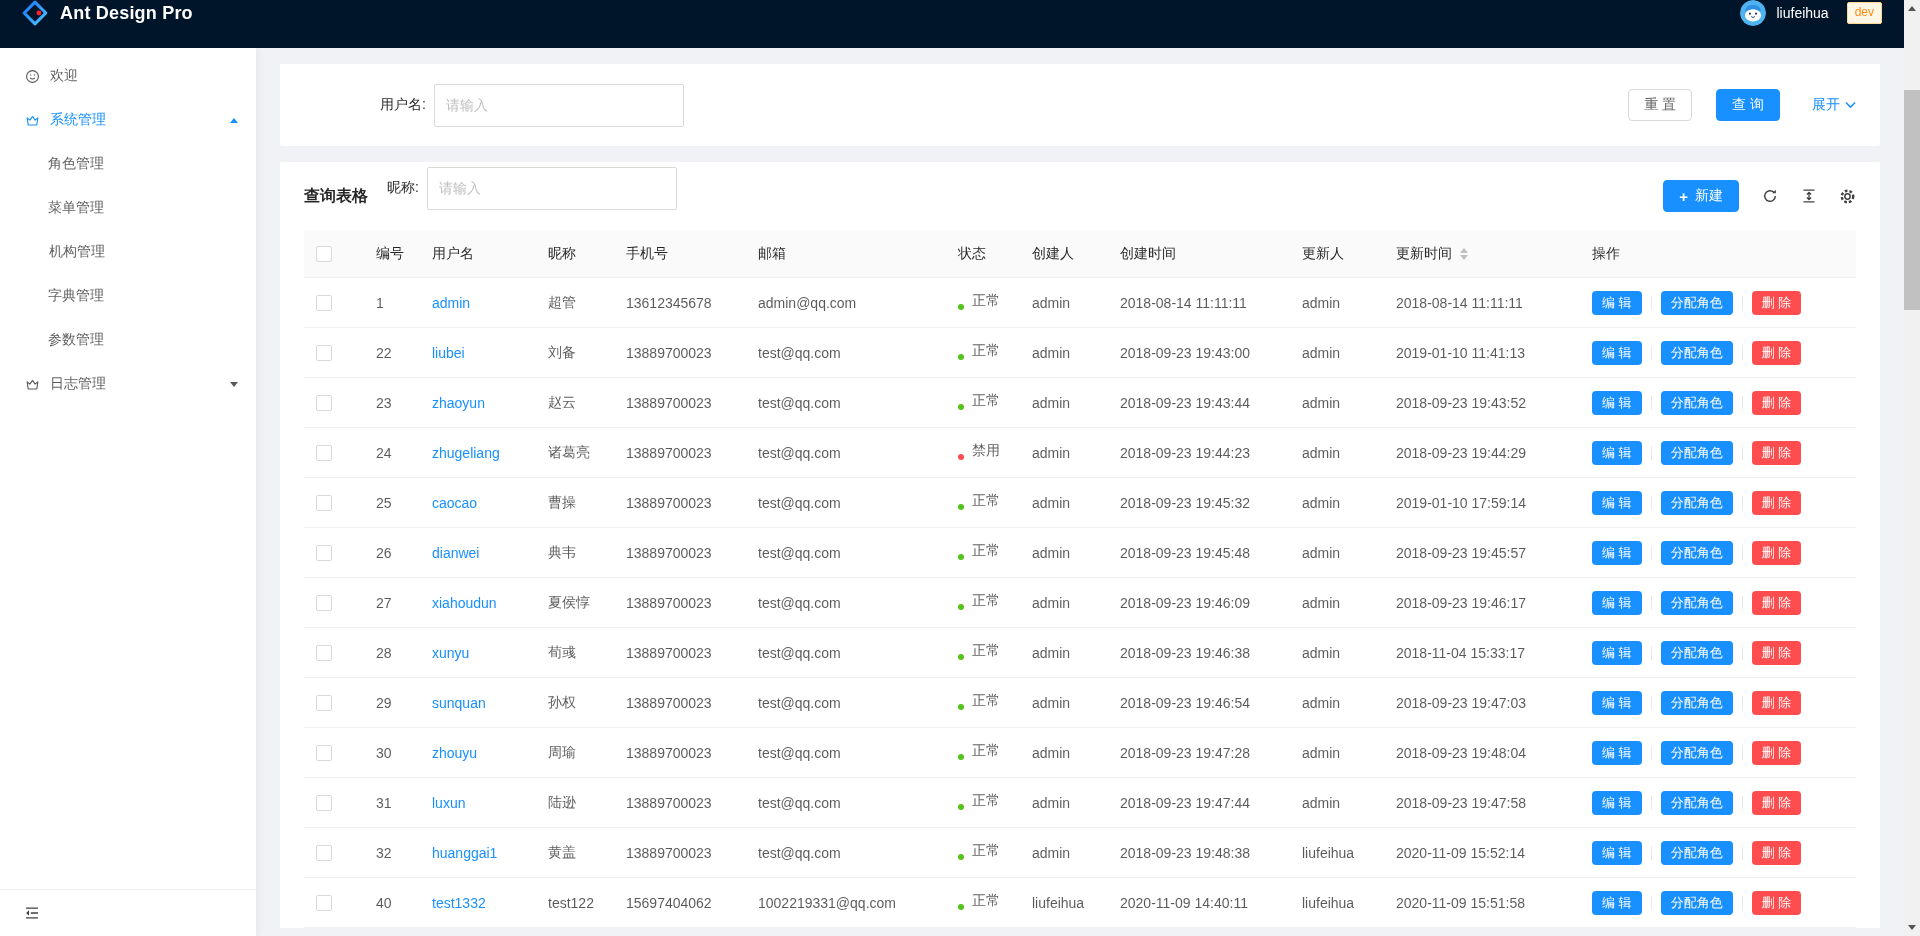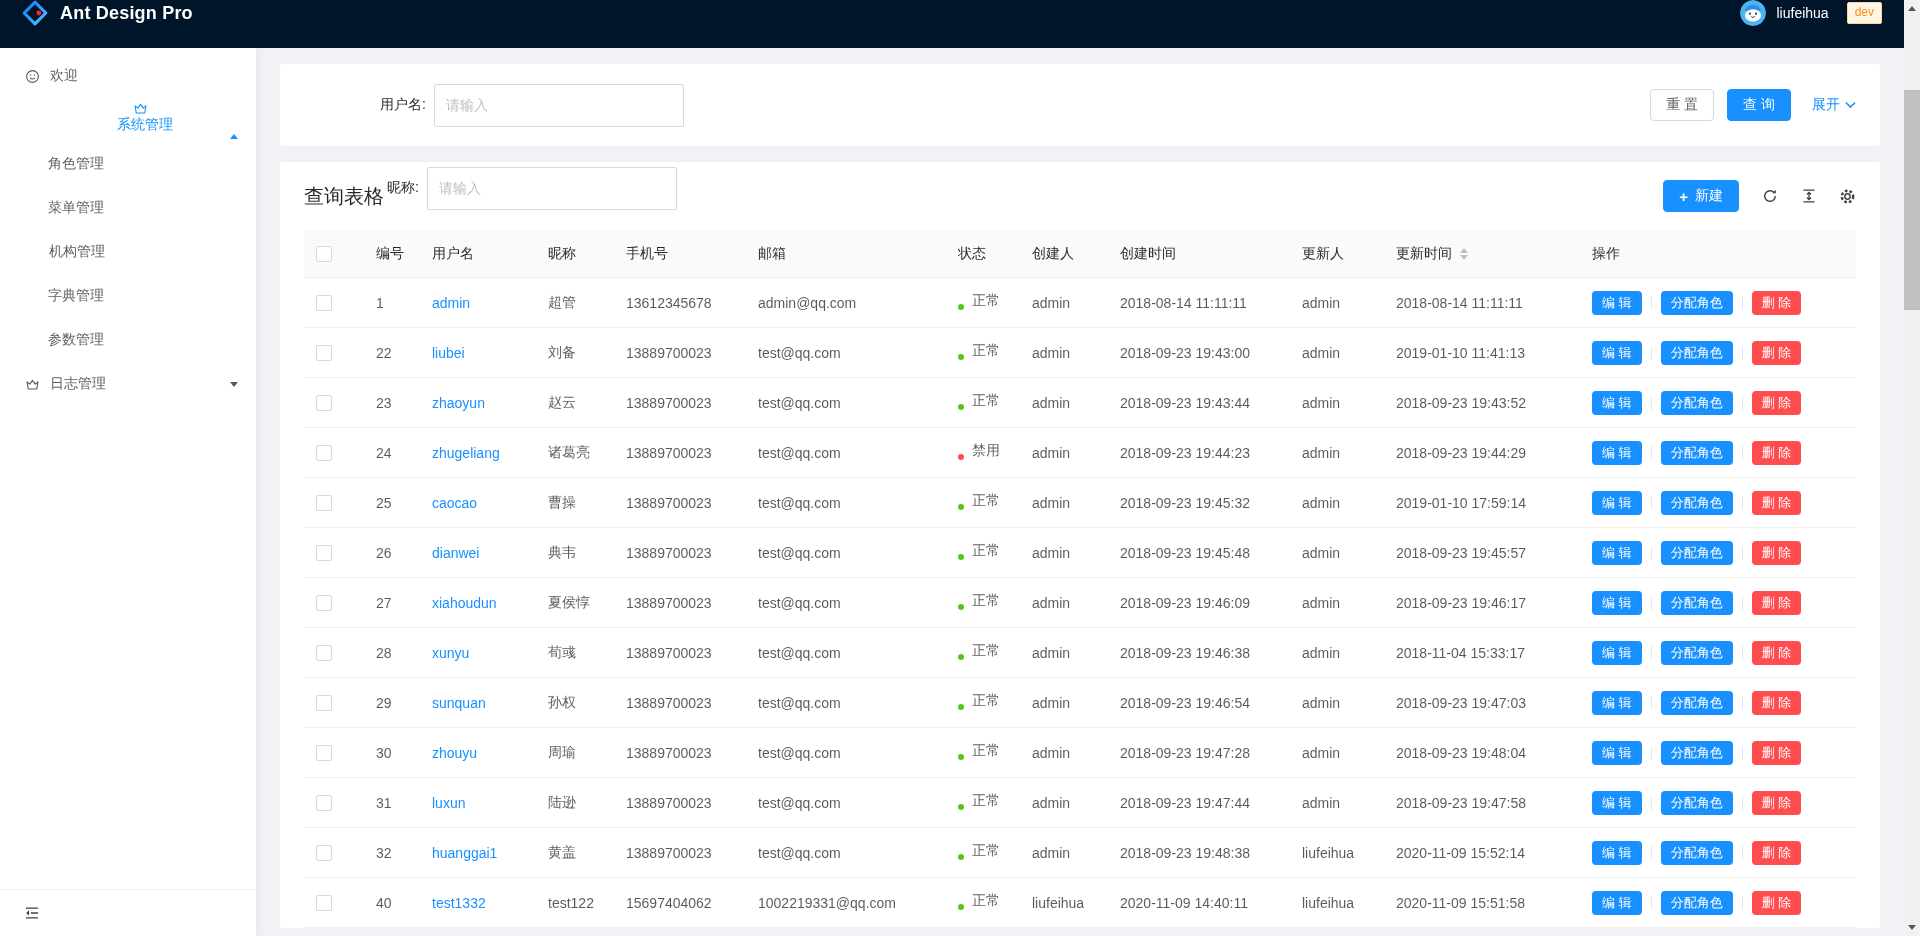--- a/index.html
+++ b/index.html
@@ -22,45 +22,45 @@
   .main{flex:1;padding:16px 40px 0 24px;overflow:hidden;}
 
   
   .menu-item{height:40px;margin:4px 0;display:flex;align-items:center;padding-left:24px;color:rgba(0,0,0,.65);
              position:relative;cursor:pointer;}
   .menu-item .mi-icon{width:16px;height:16px;display:flex;align-items:center;justify-content:center;flex:0 0 auto;}
   .menu-item .mi-label{margin-left:10px;}
   .menu-item.child{padding-left:48px;}
   .menu-item.selected{background:#e6f7ff;color:#1890ff;}
   .menu-item.selected::before{content:"";position:absolute;left:0;top:0;bottom:0;width:3px;background:#1890ff;}
-  .menu-item.parent-active{color:#1890ff;flex-direction:column;}
+  .menu-item.parent-active{color:#1890ff;}
   .mi-caret{margin-left:auto;margin-right:18px;display:flex;}
   .caret-up{width:0;height:0;border-left:4px solid transparent;border-right:4px solid transparent;border-bottom:5px solid currentColor;}
   .caret-down{width:0;height:0;border-left:4px solid transparent;border-right:4px solid transparent;border-top:5px solid currentColor;}
   .sider-footer{position:absolute;left:0;right:0;bottom:0;height:46px;border-top:1px solid #f0f0f0;
                 display:flex;align-items:center;padding-left:24px;color:rgba(0,0,0,.75);}
 
   
   .search-card{background:#fff;height:82px;border-radius:2px;display:flex;align-items:center;position:relative;}
   .search-form{display:flex;align-items:center;margin-left:100px;gap:40px;flex-direction:column;}
   .field{display:flex;align-items:center;}
   .field-label{color:rgba(0,0,0,.85);margin-right:8px;white-space:nowrap;}
   .s-input{width:250px;height:43px;border:1px solid #d9d9d9;border-radius:2px;padding:0 11px;font-size:14px;
            color:rgba(0,0,0,.65);outline:none;box-sizing:border-box;font-family:inherit;}
   .s-input::placeholder{color:#bfbfbf;}
-  .search-actions{position:absolute;right:24px;top:50%;transform:translateY(-50%);display:flex;align-items:center;gap:13px;}
+  .search-actions{position:absolute;right:24px;top:50%;transform:translateY(-50%);display:flex;align-items:center;gap:24px;}
   .btn{height:32px;padding:0 15px;border-radius:4px;border:1px solid #d9d9d9;background:#fff;color:rgba(0,0,0,.65);
        font-size:14px;display:inline-flex;align-items:center;justify-content:center;cursor:pointer;font-family:inherit;white-space:nowrap;}
   .btn-primary{background:#1890ff;border-color:#1890ff;color:#fff;}
   .link-expand{color:#1890ff;display:inline-flex;align-items:center;gap:5px;margin-left:8px;cursor:pointer;}
 
   
   .table-card{background:#fff;margin-top:16px;border-radius:2px;}
   .card-header{height:68px;display:flex;align-items:center;padding:0 24px;}
-  .card-title{font-size:20px;color:rgba(0,0,0,.85);font-weight:400;}
+  .card-title{font-size:16px;color:rgba(0,0,0,.85);font-weight:700;}
   .toolbar{margin-left:auto;display:flex;align-items:center;}
   .btn-new{margin-right:22px;}
   .btn-new .plus{font-size:15px;margin-right:7px;font-weight:bold;}
   .icon-btn{width:17px;height:17px;margin-left:22px;color:rgba(0,0,0,.75);display:flex;align-items:center;justify-content:center;cursor:pointer;}
 
   .table-wrap{padding:0 24px;}
   table{width:100%;border-collapse:collapse;table-layout:fixed;}
   thead th{background:#fafafa;height:47px;font-weight:500;color:rgba(0,0,0,.85);text-align:left;
            padding:0 12px;border-bottom:1px solid #f0f0f0;font-size:14px;white-space:nowrap;}
   tbody td{height:49px;padding:0 12px;border-bottom:1px solid #f0f0f0;color:rgba(0,0,0,.65);

